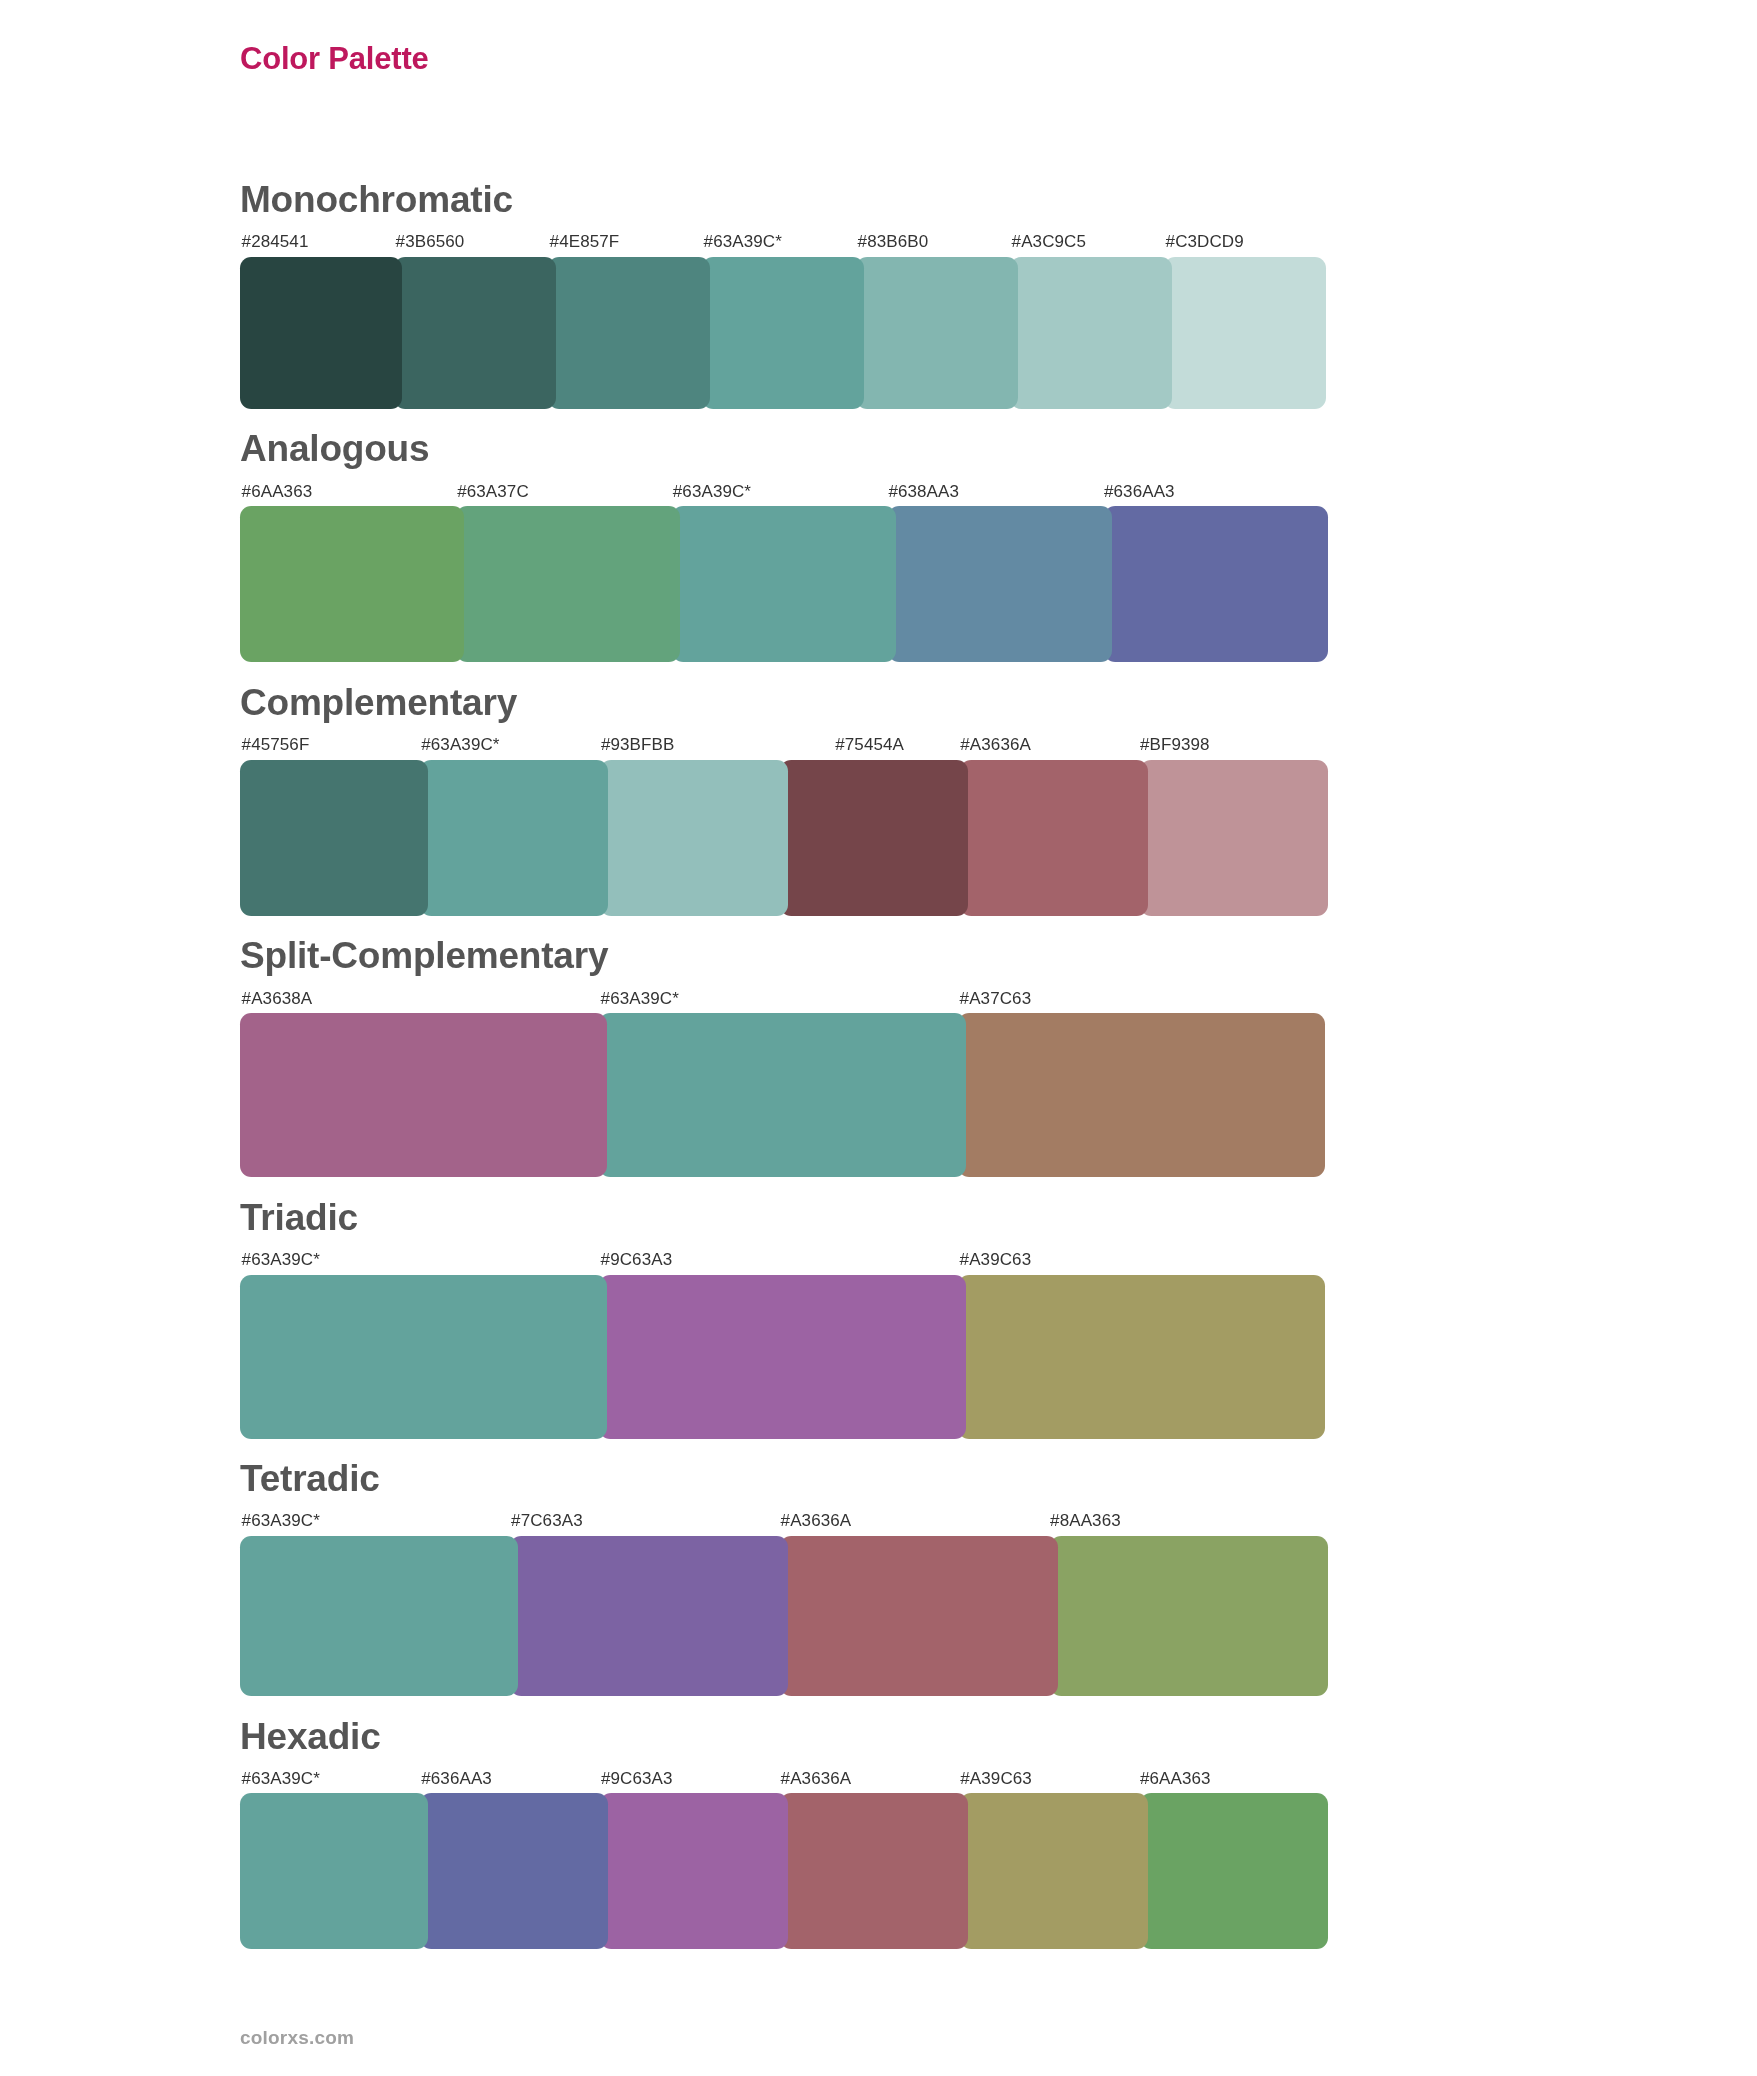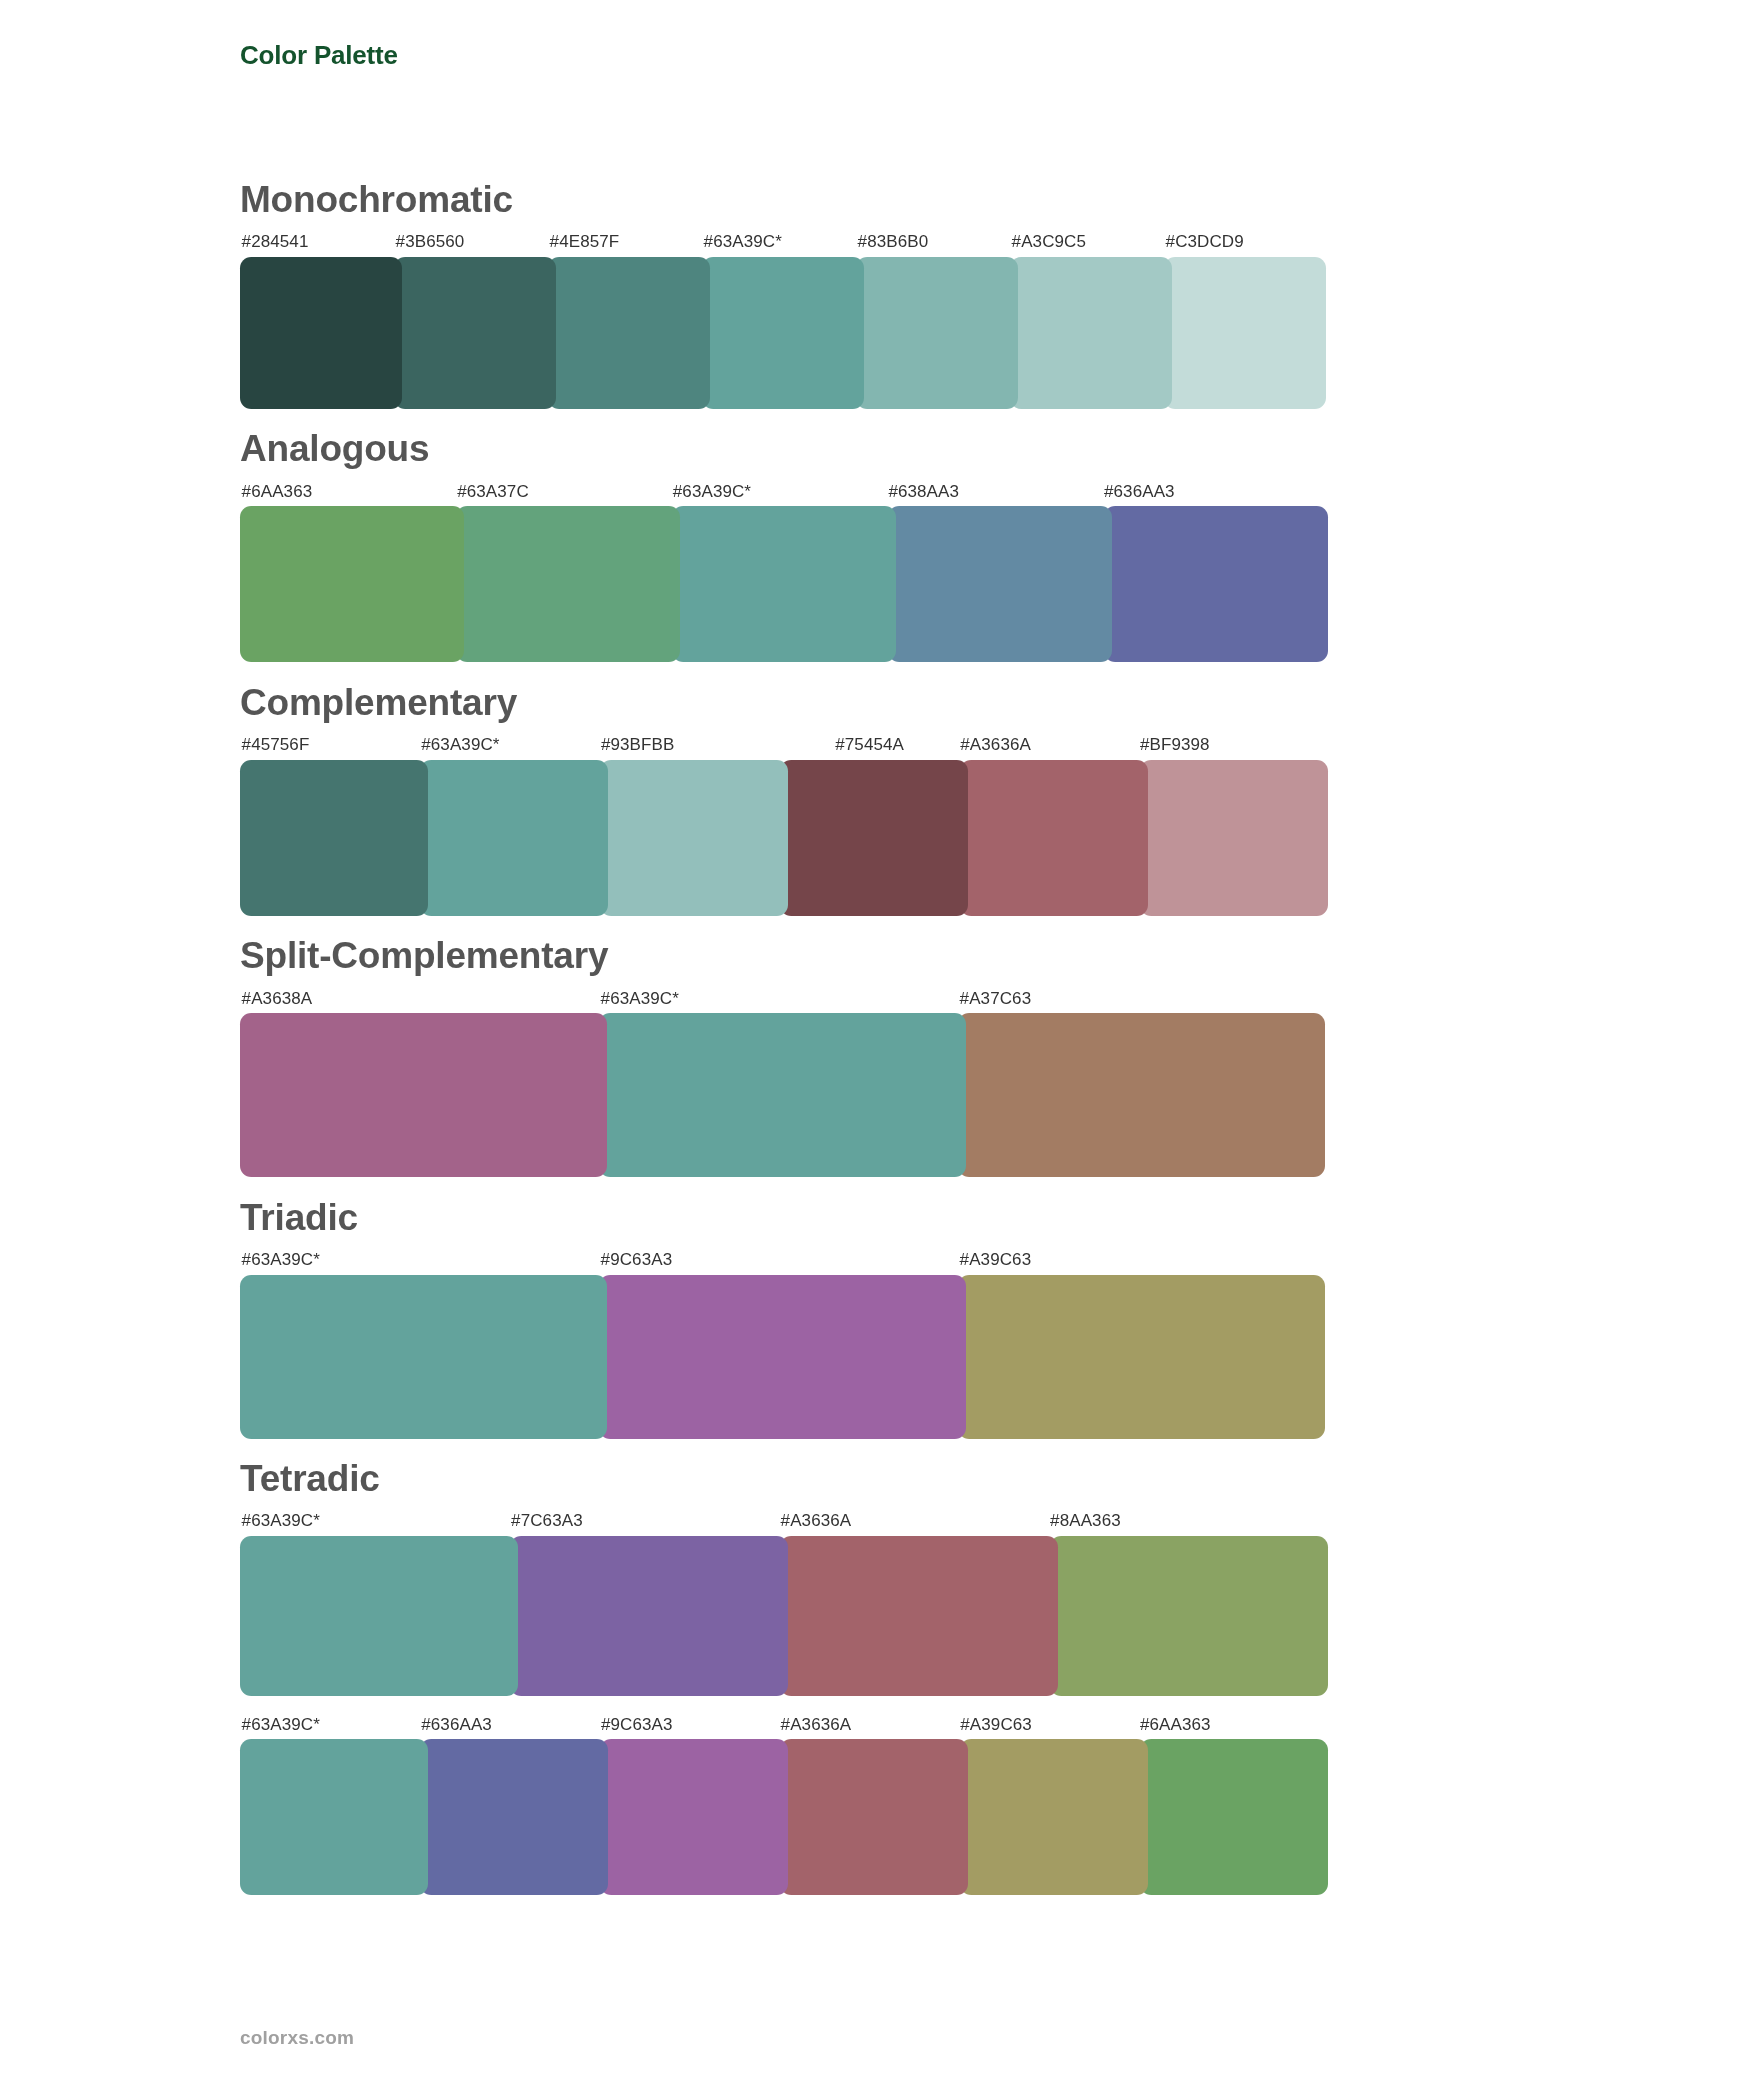--- a/index.html
+++ b/index.html
@@ -35,23 +35,23 @@
   .page-title {
     font-size:41px;
     font-weight:bold;
     color:#222222;
     letter-spacing:-0.4px;
     line-height:1.18;
     white-space:nowrap;
   }
 
   .page-subtitle {
-    font-size:26px;
-    font-weight:bold;
-    color:#14532d;
+    font-size:31px;
+    font-weight:bold;
+    color:#be185d;
     letter-spacing:-0.2px;
     line-height:1.2;
     margin-top:17.6px;
   }
 
   
   .sections {
     position:absolute;
     left:240px;
     top:177px;
@@ -241,20 +241,21 @@
           <div class="swatch-label" style="width: 270px;">#8AA363</div>
         </div>
         <div class="swatches-row">
           <div class="swatch" title="#63A39C*" style="width: 278px; background: rgb(99, 163, 156); z-index: 4;"></div>
           <div class="swatch" title="#7C63A3" style="width: 278px; background: rgb(124, 99, 163); z-index: 3;"></div>
           <div class="swatch" title="#A3636A" style="width: 278px; background: rgb(163, 99, 106); z-index: 2;"></div>
           <div class="swatch" title="#8AA363" style="width: 278px; background: rgb(138, 163, 99); z-index: 1;"></div>
         </div>
       </div>
       <div class="section" data-row="hexadic">
+        <div class="section-heading">Hexadic</div>
         <div class="labels-row">
           <div class="swatch-label" style="width: 180px;">#63A39C*</div>
           <div class="swatch-label" style="width: 180px;">#636AA3</div>
           <div class="swatch-label" style="width: 180px;">#9C63A3</div>
           <div class="swatch-label" style="width: 180px;">#A3636A</div>
           <div class="swatch-label" style="width: 180px;">#A39C63</div>
           <div class="swatch-label" style="width: 180px;">#6AA363</div>
         </div>
         <div class="swatches-row">
           <div class="swatch" title="#63A39C*" style="width: 188px; background: rgb(99, 163, 156); z-index: 6;"></div>

